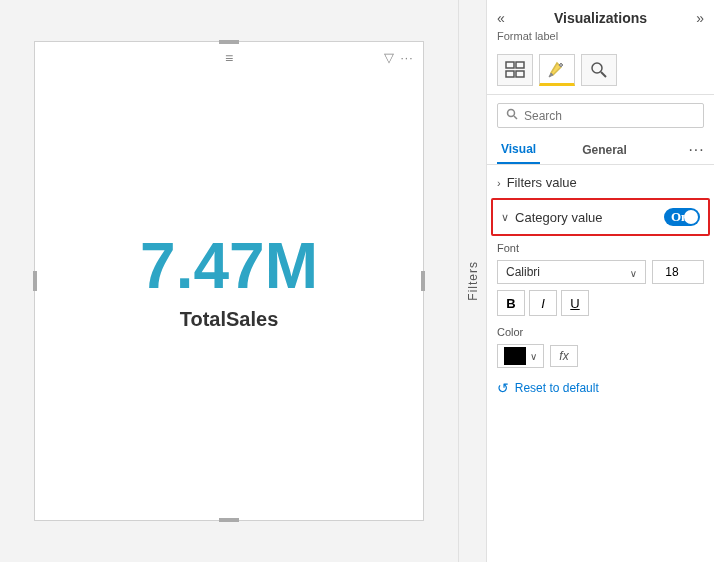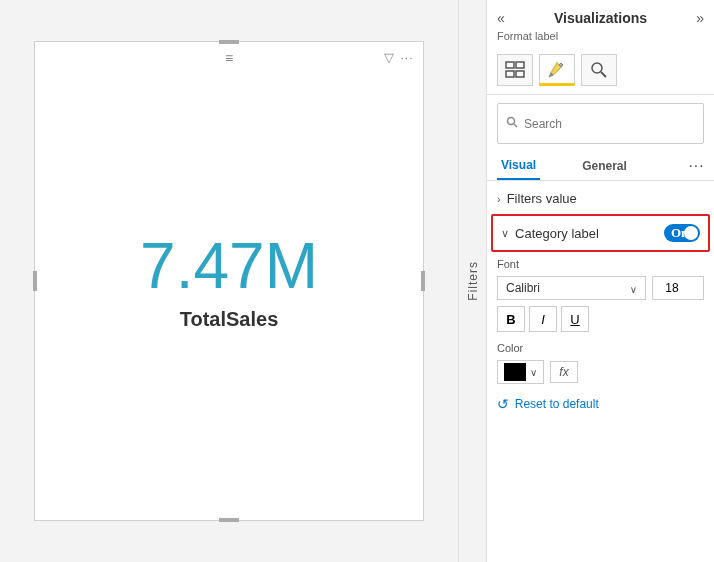--- a/index.html
+++ b/index.html
@@ -68,21 +68,21 @@
       position: absolute;
       background: #aaa;
     }
     .handle-top { top: -2px; left: 50%; transform: translateX(-50%); width: 20px; height: 4px; }
     .handle-bottom { bottom: -2px; left: 50%; transform: translateX(-50%); width: 20px; height: 4px; }
     .handle-left { left: -2px; top: 50%; transform: translateY(-50%); width: 4px; height: 20px; }
     .handle-right { right: -2px; top: 50%; transform: translateY(-50%); width: 4px; height: 20px; }
 
     .main-value {
       font-size: 64px;
-      font-weight: 400;
+      font-weight: 700;
       color: #2ea5c5;
       line-height: 1.1;
     }
 
     .main-label {
       font-size: 20px;
       font-weight: 700;
       color: #333;
       margin-top: 6px;
     }
@@ -160,21 +160,21 @@
       border-bottom: 3px solid #f5c518;
       background: #fff;
     }
 
     
     .search-box {
       margin: 8px 10px;
       display: flex;
       align-items: center;
       border: 1px solid #ccc;
-      padding: 12px 8px;
+      padding: 4px 8px;
       border-radius: 2px;
       background: #fff;
     }
 
     .search-box input {
       border: none;
       outline: none;
       font-size: 12px;
       color: #555;
       width: 100%;
@@ -525,21 +525,21 @@
   </div>
 
   <div class="section-item">
     <span class="chevron">›</span>
     <span class="label">Filters value</span>
   </div>
 
   <div class="category-label-section">
     <div class="category-label-header">
       <span class="chevron">∨</span>
-      <span class="label">Category label</span>
+      <span class="label">Category value</span>
       <div class="toggle">
         <span class="toggle-text">On</span>
         <div class="toggle-knob"></div>
       </div>
     </div>
   </div>
 
   <div class="font-section">
     <div class="font-section-label">Font</div>
     <div class="font-row">

